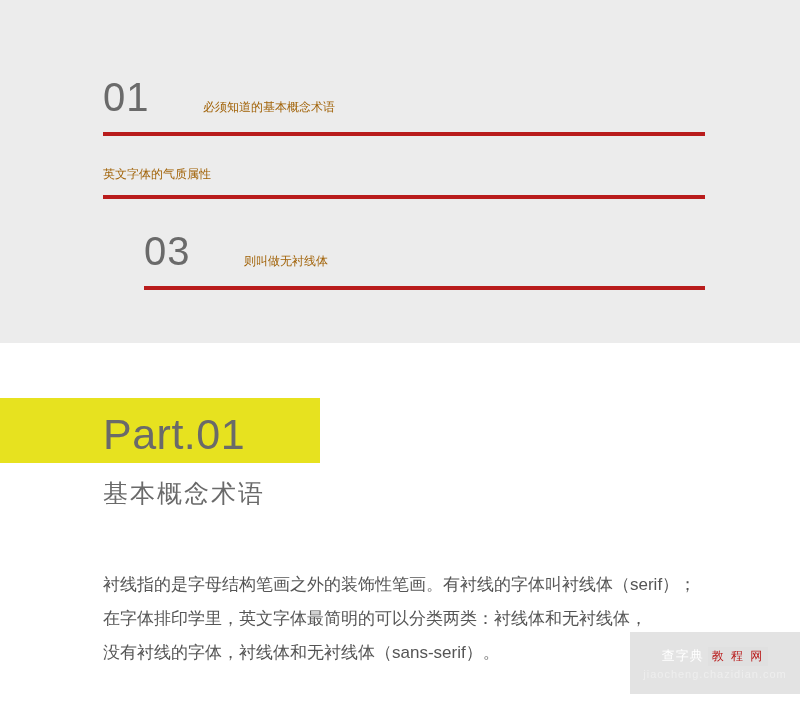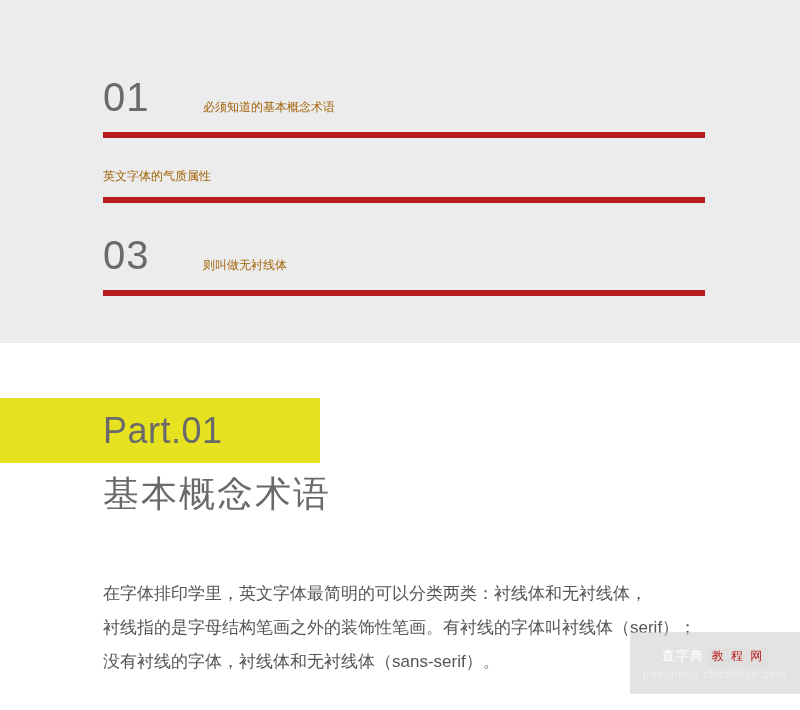--- a/index.html
+++ b/index.html
@@ -21,26 +21,27 @@
       width: 100%;
       padding-top: 75px;
     }
     .toc-list {
       margin-left: 103px;
       margin-right: 95px;
     }
     .toc-item {
       display: flex;
       align-items: baseline;
-      border-bottom: 6px solid #b91c1c;
+      border-bottom: 4px solid #b91c1c;
       padding-bottom: 12px;
       margin-bottom: 30px;
     }
     .toc-item:last-child {
       margin-bottom: 0;
+      margin-left: 41px;
     }
     .toc-number {
       font-size: 40px;
       font-weight: 300;
       color: #6a6a6a;
       width: 100px;
       letter-spacing: 1px;
     }
     .toc-title {
       font-size: 12px;
@@ -56,29 +57,29 @@
       left: 0;
       top: 0;
       width: 320px;
       height: 65px;
       background: #e7e21f;
       z-index: 0;
     }
     .part-label {
       position: relative;
       z-index: 1;
-      font-size: 36px;
+      font-size: 43px;
       font-weight: 300;
       color: #6a6a6a;
       margin-left: 103px;
       padding-top: 12px;
       letter-spacing: 0.5px;
     }
     .part-title {
-      font-size: 36px;
+      font-size: 25px;
       font-weight: 400;
       color: #6a6a6a;
       margin-left: 103px;
       margin-top: 18px;
       letter-spacing: 2px;
     }
     .body-text {
       margin-left: 103px;
       margin-top: 58px;
       font-size: 17px;
@@ -138,22 +139,22 @@
   </div>
 </div>
 
 <div class="part-header">
   <div class="yellow-block"></div>
   <div class="part-label">Part.01</div>
   <div class="part-title">基本概念术语</div>
 </div>
 
 <div class="body-text">
+  <div>衬线指的是字母结构笔画之外的装饰性笔画。有衬线的字体叫衬线体（serif）；</div>
   <div>在字体排印学里，英文字体最简明的可以分类两类：衬线体和无衬线体，</div>
-  <div>衬线指的是字母结构笔画之外的装饰性笔画。有衬线的字体叫衬线体（serif）；</div>
   <div>没有衬线的字体，衬线体和无衬线体（sans-serif）。</div>
 </div>
 
 <div class="watermark-box">
   <div class="watermark-line1">
     <span>查字典</span>
     <span class="watermark-badge">教 程 网</span>
   </div>
   <div class="watermark-line2">jiaocheng.chazidian.com</div>
 </div>

